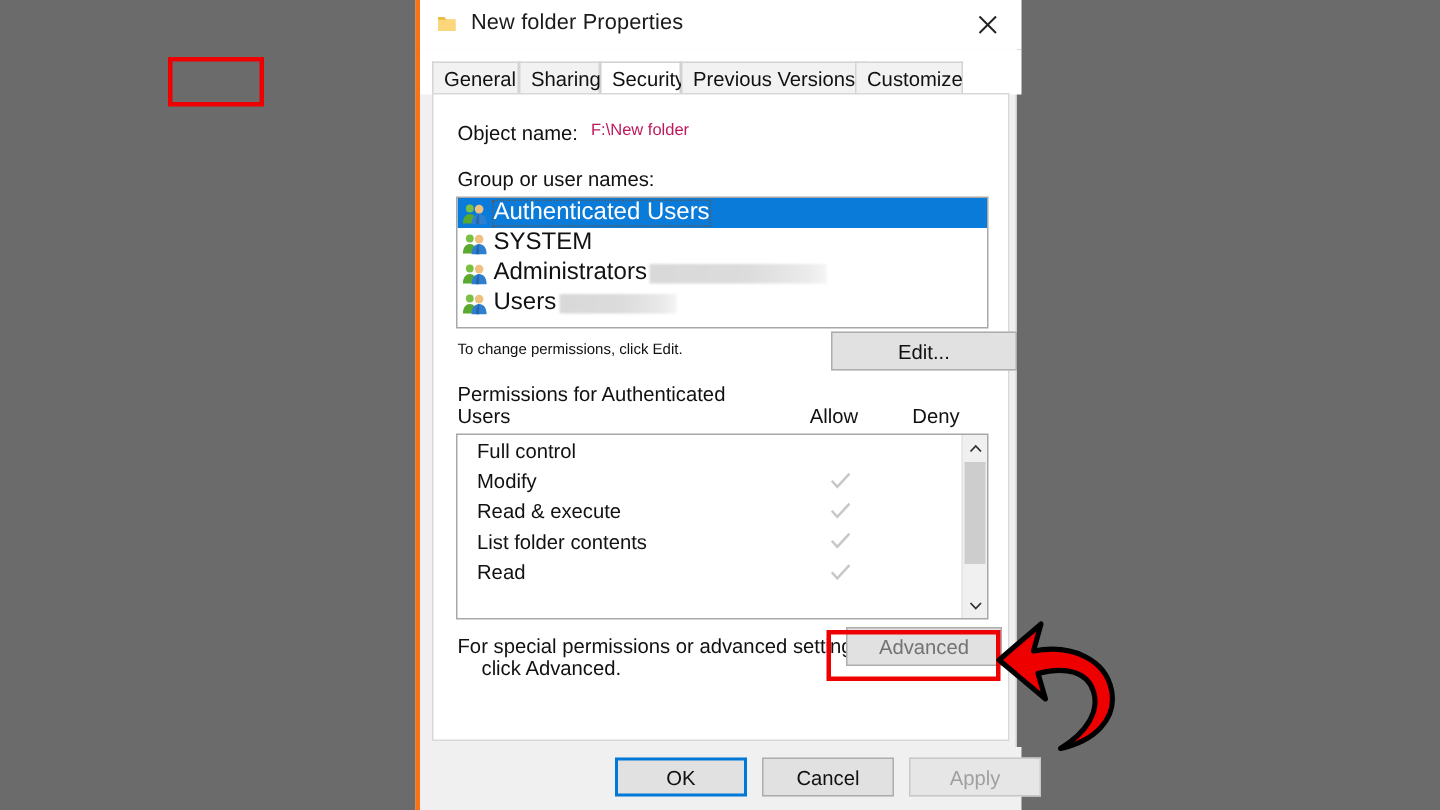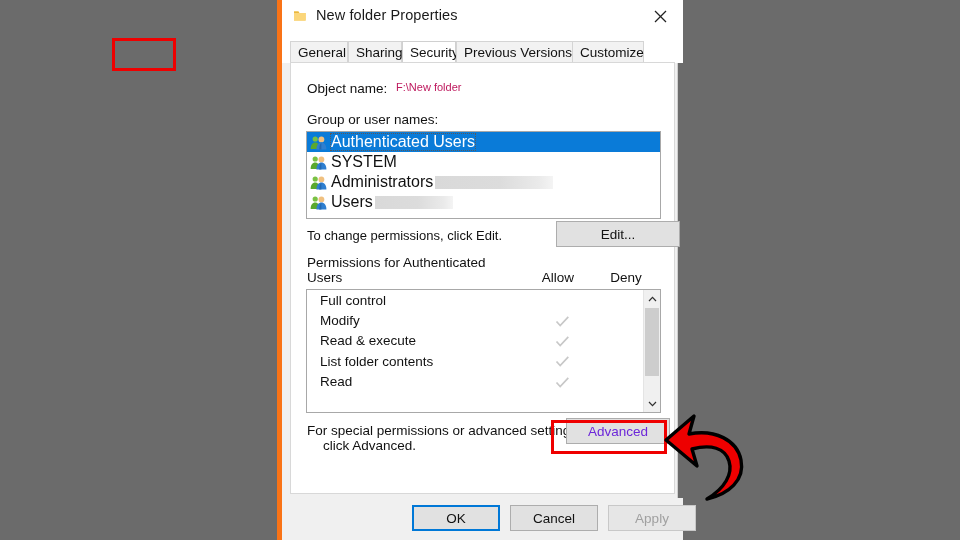--- a/index.html
+++ b/index.html
@@ -17,21 +17,21 @@
 
   
   #dialog {
     position: absolute;
     left: 277px;
     top: 0px;
     width: 401px;
     height: 540px;
     background: #f0f0f0;
     box-sizing: border-box;
-    border-left: 5px solid #f97316;
+    border-left: 3px solid #f97316;
     border-right: 1px solid #cfcfcf;
     box-shadow: 0 0 0 0 rgba(0,0,0,0);
   }
 
   
   #titlebar {
     position: absolute;
     left: 0; top: 0;
     width: 401px;
     height: 33px;
@@ -196,21 +196,21 @@
     margin-left: 2px;
     background: linear-gradient(90deg, #d9d9d9 0%, #dcdcdc 55%, #eaeaea 88%, #f4f4f4 100%);
     filter: blur(0.6px);
   }
 
   
   #change-perm-text {
     position: absolute;
     left: 16px;
     top: 165px;
-    font-size: 13px;
+    font-size: 10px;
     color: #111;
     white-space: nowrap;
   }
   #edit-button {
     position: absolute;
     left: 265px;
     top: 158px;
     width: 124px;
     height: 26px;
     background: #e1e1e1;
@@ -353,21 +353,21 @@
   #advanced-button {
     position: absolute;
     left: 275px;
     top: 355px;
     width: 104px;
     height: 26px;
     background: #e1e1e1;
     border: 1px solid #adadad;
     box-sizing: border-box;
     font-size: 13.5px;
-    color: #6d28d9;
+    color: #737373;
     cursor: pointer;
     display: flex;
     align-items: center;
     justify-content: center;
   }
 
   
   #advanced-highlight {
     position: absolute;
     left: 551px;

